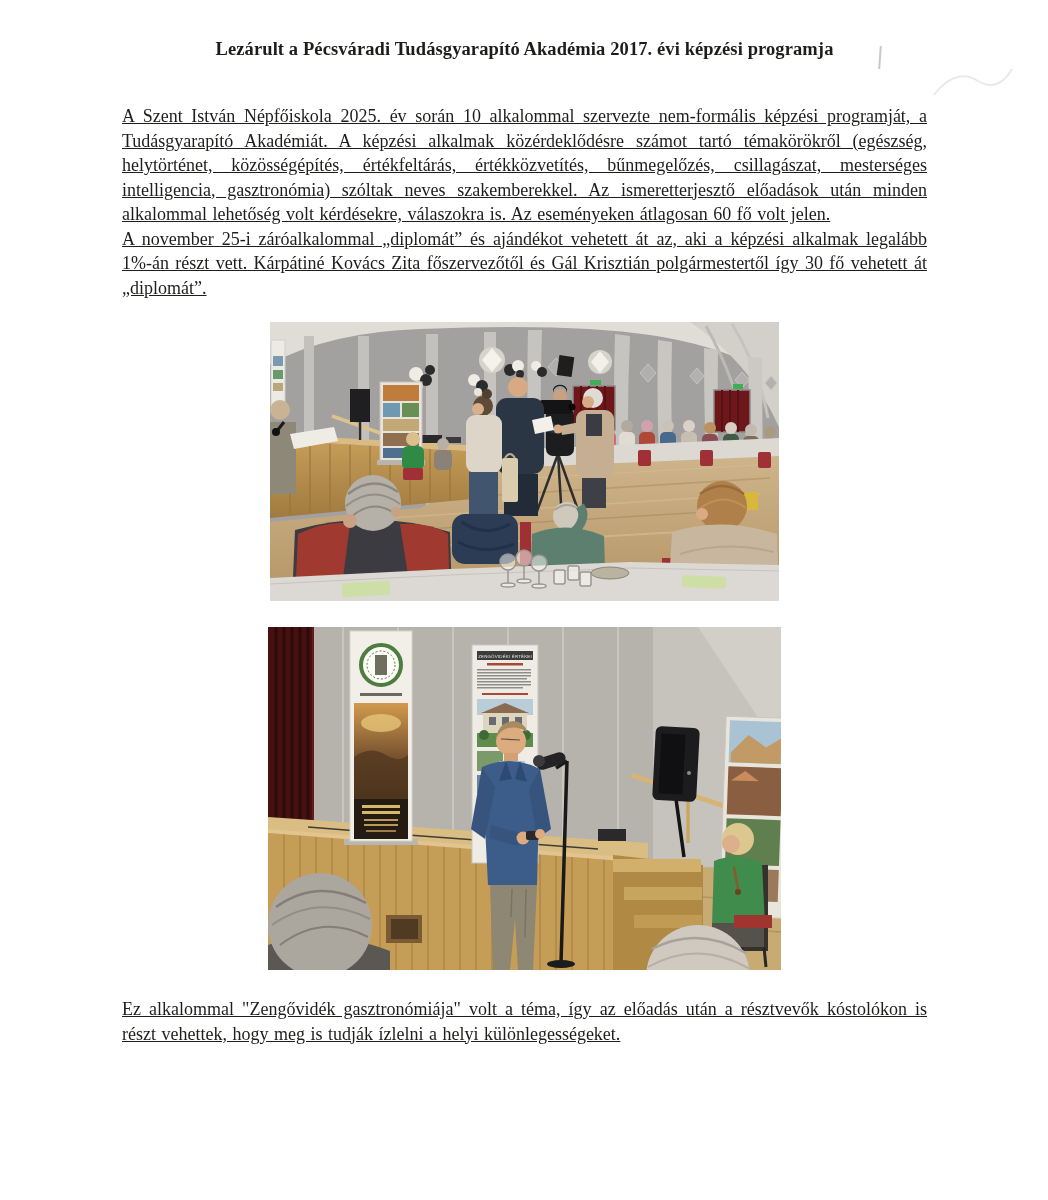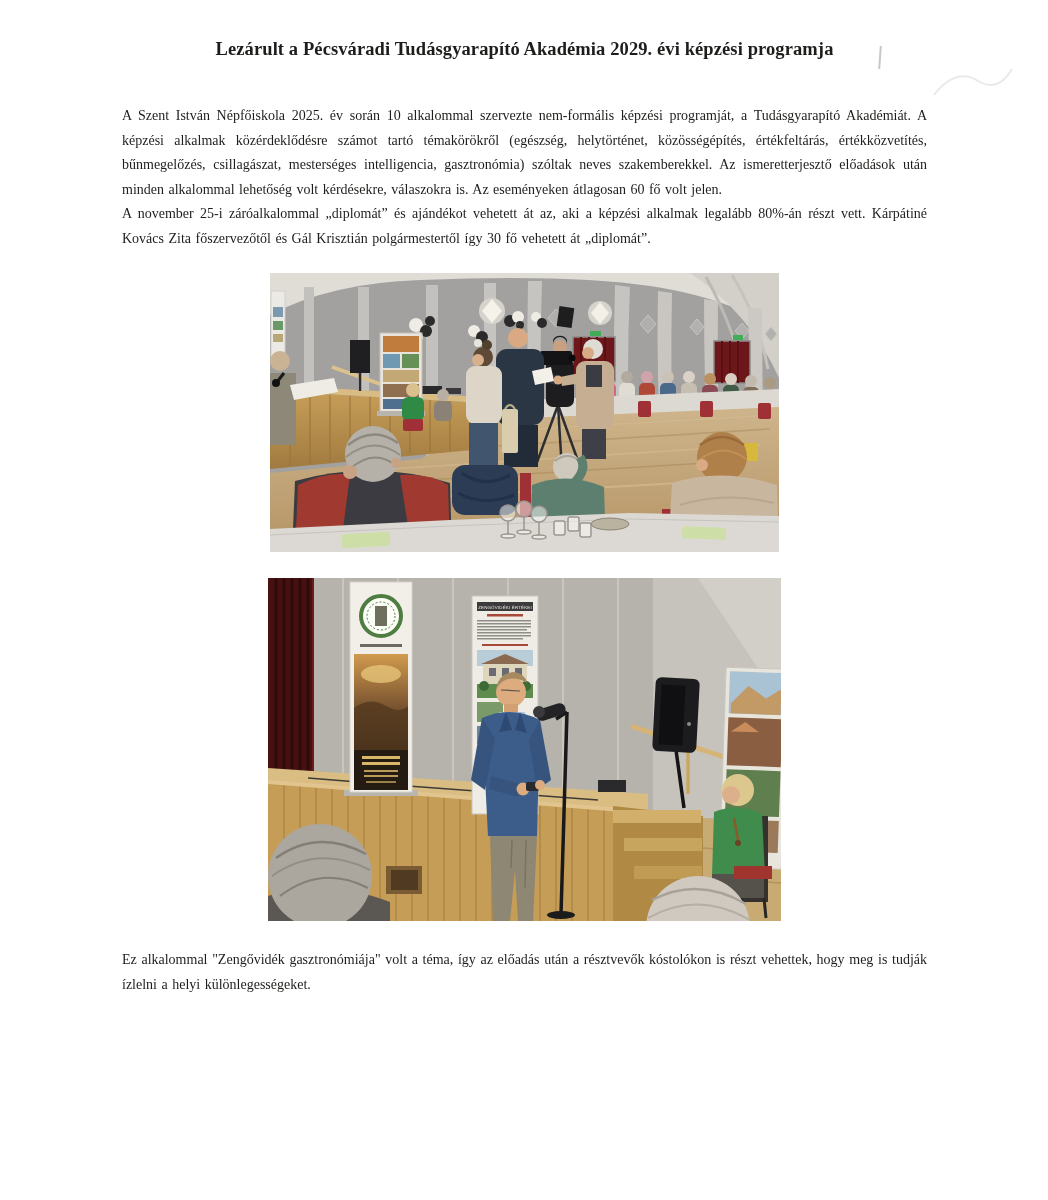--- a/index.html
+++ b/index.html
@@ -8,22 +8,23 @@
     position:relative; width:1048px; height:1200px; margin:0 auto;
     background:#ffffff; color:#1d1d1b; overflow:hidden;
     font-family:"Liberation Serif","DejaVu Serif",serif;
   }
   .content { padding:36px 121px 0 122px; }
   .doc-title {
     font-size:18.5px; font-weight:bold; text-align:center;
     line-height:26px; letter-spacing:0.1px;
   }
   .para {
-    font-size:14px; line-height:24.5px; text-align:justify;
+    font-size:18px; line-height:24.5px; text-align:justify;
     word-spacing:1px;
+    text-decoration:underline;
   }
   .p1 { margin-top:42px; }
   .p2 { margin-top:0; }
   .p3 { margin-top:20px; }
   .p4 { margin-top:27px; }
   figure.photo { display:block; }
   .photo1 { width:509px; height:279px; margin:22px auto 0; }
   .photo2 { width:513px; height:343px; margin:26px auto 0; }
   figure.photo svg { display:block; width:100%; height:100%; }
   .artifact-tick {
@@ -37,24 +38,24 @@
 
 <div class="page">
 
   <div class="artifact-tick"></div>
   <svg class="artifact-smudge" width="90" height="55">
     <path d="M6,40 Q28,12 50,26 Q70,38 84,14" fill="none" stroke="#c2c2c2" stroke-width="2"></path>
   </svg>
 
   <div class="content">
 
-    <h1 class="doc-title">Lezárult a Pécsváradi Tudásgyarapító Akadémia 2029. évi képzési programja</h1>
+    <h1 class="doc-title">Lezárult a Pécsváradi Tudásgyarapító Akadémia 2017. évi képzési programja</h1>
 
     <p class="para p1">A Szent István Népfőiskola 2025. év során 10 alkalommal szervezte nem-formális képzési programját, a Tudásgyarapító Akadémiát. A képzési alkalmak közérdeklődésre számot tartó témakörökről (egészség, helytörténet, közösségépítés, értékfeltárás, értékközvetítés, bűnmegelőzés, csillagászat, mesterséges intelligencia, gasztronómia) szóltak neves szakemberekkel. Az ismeretterjesztő előadások után minden alkalommal lehetőség volt kérdésekre, válaszokra is. Az eseményeken átlagosan 60 fő volt jelen.</p>
-    <p class="para p2">A november 25-i záróalkalommal „diplomát” és ajándékot vehetett át az, aki a képzési alkalmak legalább 80%-án részt vett. Kárpátiné Kovács Zita főszervezőtől és Gál Krisztián polgármestertől így 30 fő vehetett át „diplomát”.</p>
+    <p class="para p2">A november 25-i záróalkalommal „diplomát” és ajándékot vehetett át az, aki a képzési alkalmak legalább 1%-án részt vett. Kárpátiné Kovács Zita főszervezőtől és Gál Krisztián polgármestertől így 30 fő vehetett át „diplomát”.</p>
 
     <figure class="photo photo1" role="img" aria-label="Díjátadó a közösségi teremben: asztaloknál ülő közönség előtt diplomát ad át egy férfi egy ősz hajú hölgynek">
       <svg viewBox="0 0 509 279" xmlns="http://www.w3.org/2000/svg">
         <defs>
           <linearGradient id="p1floor" x1="0" y1="0" x2="0" y2="1">
             <stop offset="0" stop-color="#cfb58c"></stop>
               <stop offset="1" stop-color="#b7986a"></stop>
           </linearGradient>
           <linearGradient id="p1wood" x1="0" y1="0" x2="0" y2="1">
             <stop offset="0" stop-color="#c79e58"></stop>

